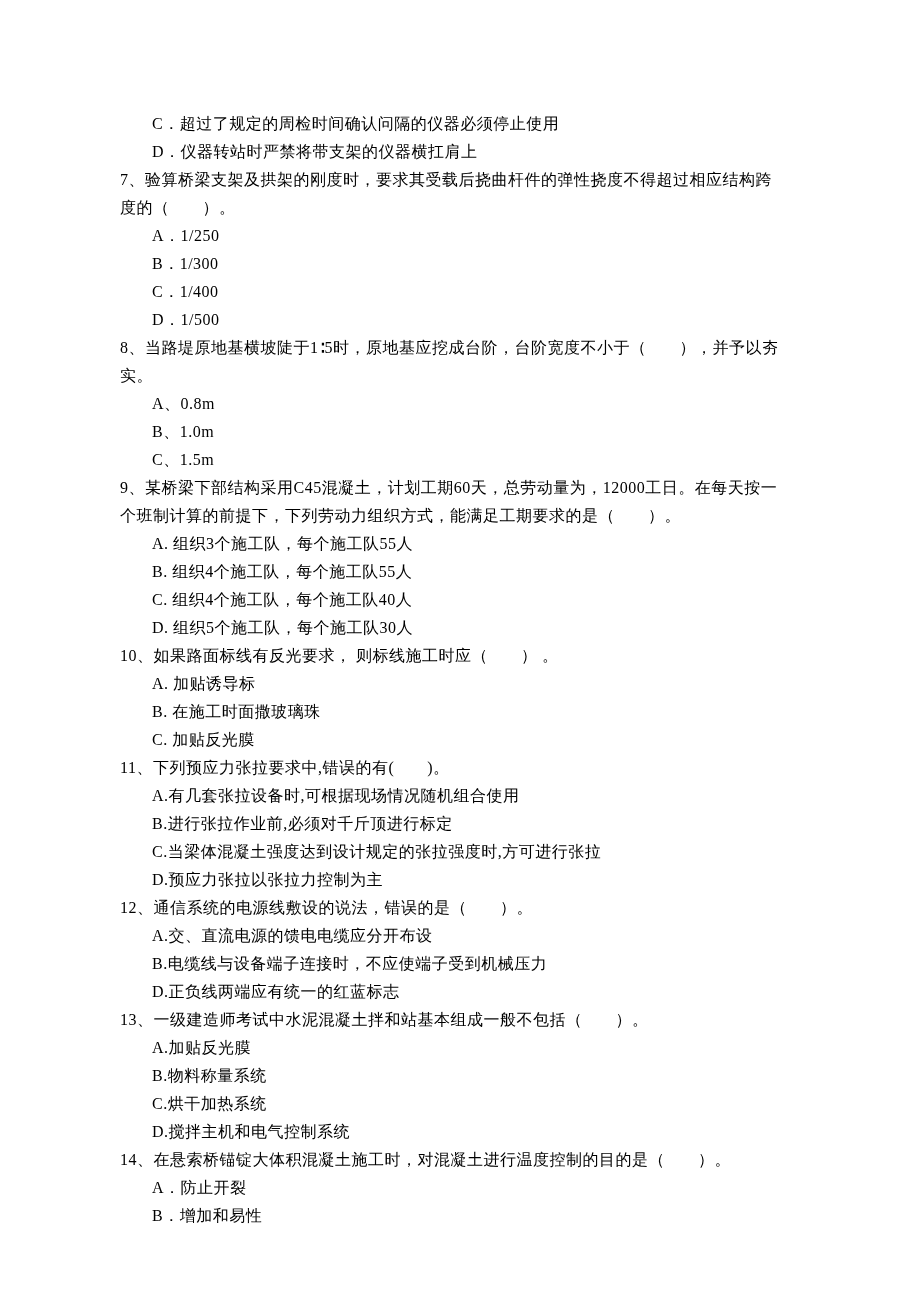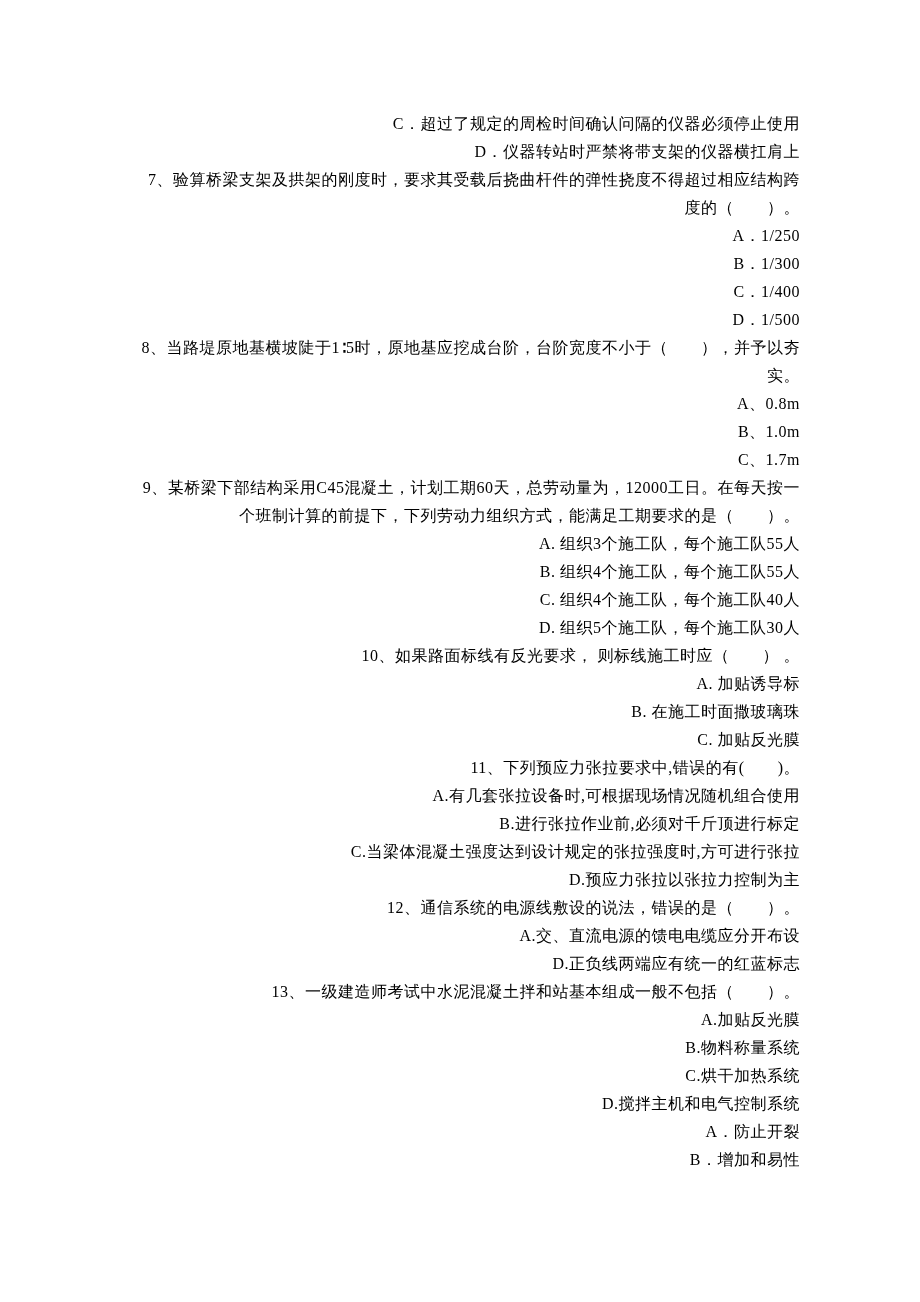--- a/index.html
+++ b/index.html
@@ -11,21 +11,20 @@
     color: #000000;
     line-height: 1.75;
     width: 920px;
   }
   .page {
     padding: 110px 120px 60px 120px;
   }
   .line {
     white-space: pre-wrap;
     letter-spacing: 0.5px;
-    text-align: right;
   }
   .opt {
     padding-left: 2em;
   }
 </style>
 </head>
 <body>
 
 <div class="page">
 
@@ -36,21 +35,21 @@
   <div class="line">度的（　　）。</div>
   <div class="line opt">A．1/250</div>
   <div class="line opt">B．1/300</div>
   <div class="line opt">C．1/400</div>
   <div class="line opt">D．1/500</div>
 
   <div class="line">8、当路堤原地基横坡陡于1∶5时，原地基应挖成台阶，台阶宽度不小于（　　），并予以夯</div>
   <div class="line">实。</div>
   <div class="line opt">A、0.8m</div>
   <div class="line opt">B、1.0m</div>
-  <div class="line opt">C、1.7m</div>
+  <div class="line opt">C、1.5m</div>
 
   <div class="line">9、某桥梁下部结构采用C45混凝土，计划工期60天，总劳动量为，12000工日。在每天按一</div>
   <div class="line">个班制计算的前提下，下列劳动力组织方式，能满足工期要求的是（　　）。</div>
   <div class="line opt">A. 组织3个施工队，每个施工队55人</div>
   <div class="line opt">B. 组织4个施工队，每个施工队55人</div>
   <div class="line opt">C. 组织4个施工队，每个施工队40人</div>
   <div class="line opt">D. 组织5个施工队，每个施工队30人</div>
 
   <div class="line">10、如果路面标线有反光要求， 则标线施工时应（　　） 。</div>
   <div class="line opt">A. 加贴诱导标</div>
@@ -58,24 +57,26 @@
   <div class="line opt">C. 加贴反光膜</div>
 
   <div class="line">11、下列预应力张拉要求中,错误的有(　　)。</div>
   <div class="line opt">A.有几套张拉设备时,可根据现场情况随机组合使用</div>
   <div class="line opt">B.进行张拉作业前,必须对千斤顶进行标定</div>
   <div class="line opt">C.当梁体混凝土强度达到设计规定的张拉强度时,方可进行张拉</div>
   <div class="line opt">D.预应力张拉以张拉力控制为主</div>
 
   <div class="line">12、通信系统的电源线敷设的说法，错误的是（　　）。</div>
   <div class="line opt">A.交、直流电源的馈电电缆应分开布设</div>
+  <div class="line opt">B.电缆线与设备端子连接时，不应使端子受到机械压力</div>
   <div class="line opt">D.正负线两端应有统一的红蓝标志</div>
 
   <div class="line">13、一级建造师考试中水泥混凝土拌和站基本组成一般不包括（　　）。</div>
   <div class="line opt">A.加贴反光膜</div>
   <div class="line opt">B.物料称量系统</div>
   <div class="line opt">C.烘干加热系统</div>
   <div class="line opt">D.搅拌主机和电气控制系统</div>
 
+  <div class="line">14、在悬索桥锚锭大体积混凝土施工时，对混凝土进行温度控制的目的是（　　）。</div>
   <div class="line opt">A．防止开裂</div>
   <div class="line opt">B．增加和易性</div>
 
 </div>
 
 </body></html>

